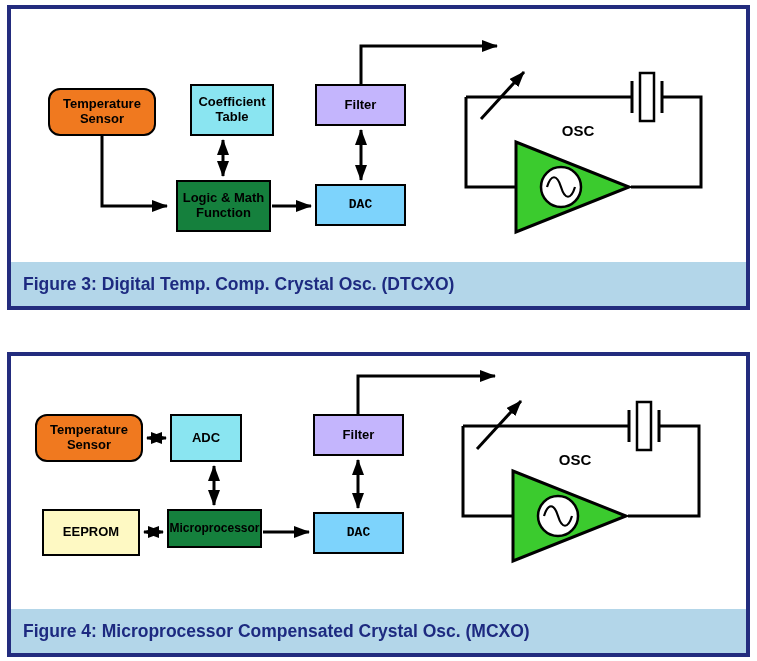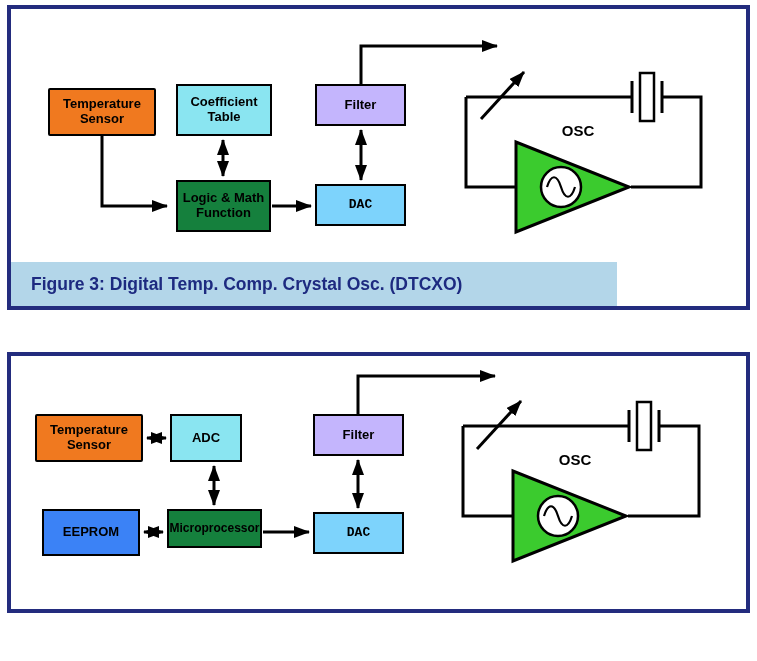--- a/index.html
+++ b/index.html
@@ -5,30 +5,30 @@
   html,body{margin:0;padding:0;background:#ffffff;}
   body{width:757px;height:661px;position:relative;font-family:"Liberation Sans",sans-serif;overflow:hidden;}
   .panel{box-sizing:border-box;width:743px;margin-left:7px;border:4px solid #232c7e;background:#ffffff;}
   .panel-fig3{margin-top:5px;}
   .panel-fig4{margin-top:42px;}
   .diagram{position:relative;width:735px;height:253px;background:#ffffff;}
   .wiring{position:absolute;left:0;top:0;}
   .wiring text{font:bold 15px "Liberation Sans",sans-serif;fill:#000;text-anchor:middle;}
   .box{position:absolute;box-sizing:border-box;border:2px solid #000;display:flex;align-items:center;justify-content:center;
        text-align:center;font-weight:bold;font-size:13px;line-height:1.15;color:#000;padding:2px;}
-  .rounded{border-radius:2px;}
+  .rounded{border-radius:12px;}
   .c-orange{background:#f0791f;}
   .c-cyan{background:#8ae5f1;}
   .c-green{background:#c4b5fd;}
   .c-yellow{background:#15803d;}
   .c-pink{background:#7dd3fc;font-family:Liberation Mono, monospace;}
-  .c-tan{background:#3b82f6;}
+  .c-tan{background:#fef9c3;}
   .small-label{font-size:12px;}
-  .caption{box-sizing:border-box;width:606px;height:44px;background:#b3d6e9;color:#1d2a80;
-           display:flex;align-items:center;padding-left:20px;font-weight:bold;font-size:17.5px;}
+  .caption{box-sizing:border-box;width:735px;height:44px;background:#b3d6e9;color:#1d2a80;
+           display:flex;align-items:center;padding-left:12px;font-weight:bold;font-size:17.5px;}
 </style>
 </head>
 <body>
 
 <div class="panel panel-fig3">
   <div class="diagram">
     <svg class="wiring" width="735" height="253" viewBox="0 0 735 253">
       <defs>
         <marker id="ah3" markerWidth="16" markerHeight="12" refX="15" refY="6" orient="auto-start-reverse" markerUnits="userSpaceOnUse">
           <path d="M0,0 L16,6 L0,12 Z"></path>
@@ -49,21 +49,21 @@
           <path d="M651,72 L651,104"></path>
           <rect x="629" y="64" width="14" height="48" fill="#ffffff" stroke-width="2.5"></rect>
         </g>
         <polygon points="505,133 505,223 618,178" fill="#3bcb2e"></polygon>
         <circle cx="550" cy="178" r="20" fill="#ffffff" stroke-width="2.5"></circle>
         <path d="M536,178 c4,-13 10,-13 14,0 c4,13 10,13 14,0" stroke-width="2.2"></path>
       </g>
       <text x="567" y="127">OSC</text>
     </svg>
     <div class="box rounded c-orange" style="left:37px;top:79px;width:108px;height:48px;">Temperature Sensor</div>
-    <div class="box c-cyan" style="left:165px;top:75px;width:96px;height:52px;">Coefficient Table</div>
+    <div class="box c-cyan" style="left:179px;top:75px;width:84px;height:52px;">Coefficient Table</div>
     <div class="box c-green" style="left:304px;top:75px;width:91px;height:42px;">Filter</div>
     <div class="box c-yellow" style="left:165px;top:171px;width:95px;height:52px;">Logic &amp; Math Function</div>
     <div class="box c-pink" style="left:304px;top:175px;width:91px;height:42px;">DAC</div>
   </div>
   <div class="caption">Figure 3: Digital Temp. Comp. Crystal Osc. (DTCXO)</div>
 </div>
 
 <div class="panel panel-fig4">
   <div class="diagram">
     <svg class="wiring" width="735" height="253" viewBox="0 0 735 253">
@@ -94,13 +94,14 @@
       </g>
       <text x="564" y="109">OSC</text>
     </svg>
     <div class="box rounded c-orange" style="left:24px;top:58px;width:108px;height:48px;">Temperature Sensor</div>
     <div class="box c-cyan" style="left:159px;top:58px;width:72px;height:48px;">ADC</div>
     <div class="box c-green" style="left:302px;top:58px;width:91px;height:42px;">Filter</div>
     <div class="box c-tan" style="left:31px;top:153px;width:98px;height:47px;">EEPROM</div>
     <div class="box c-yellow small-label" style="left:156px;top:153px;width:95px;height:39px;">Microprocessor</div>
     <div class="box c-pink" style="left:302px;top:156px;width:91px;height:42px;">DAC</div>
   </div>
+  <div class="caption">Figure 4: Microprocessor Compensated Crystal Osc. (MCXO)</div>
 </div>
 
 </body></html>

